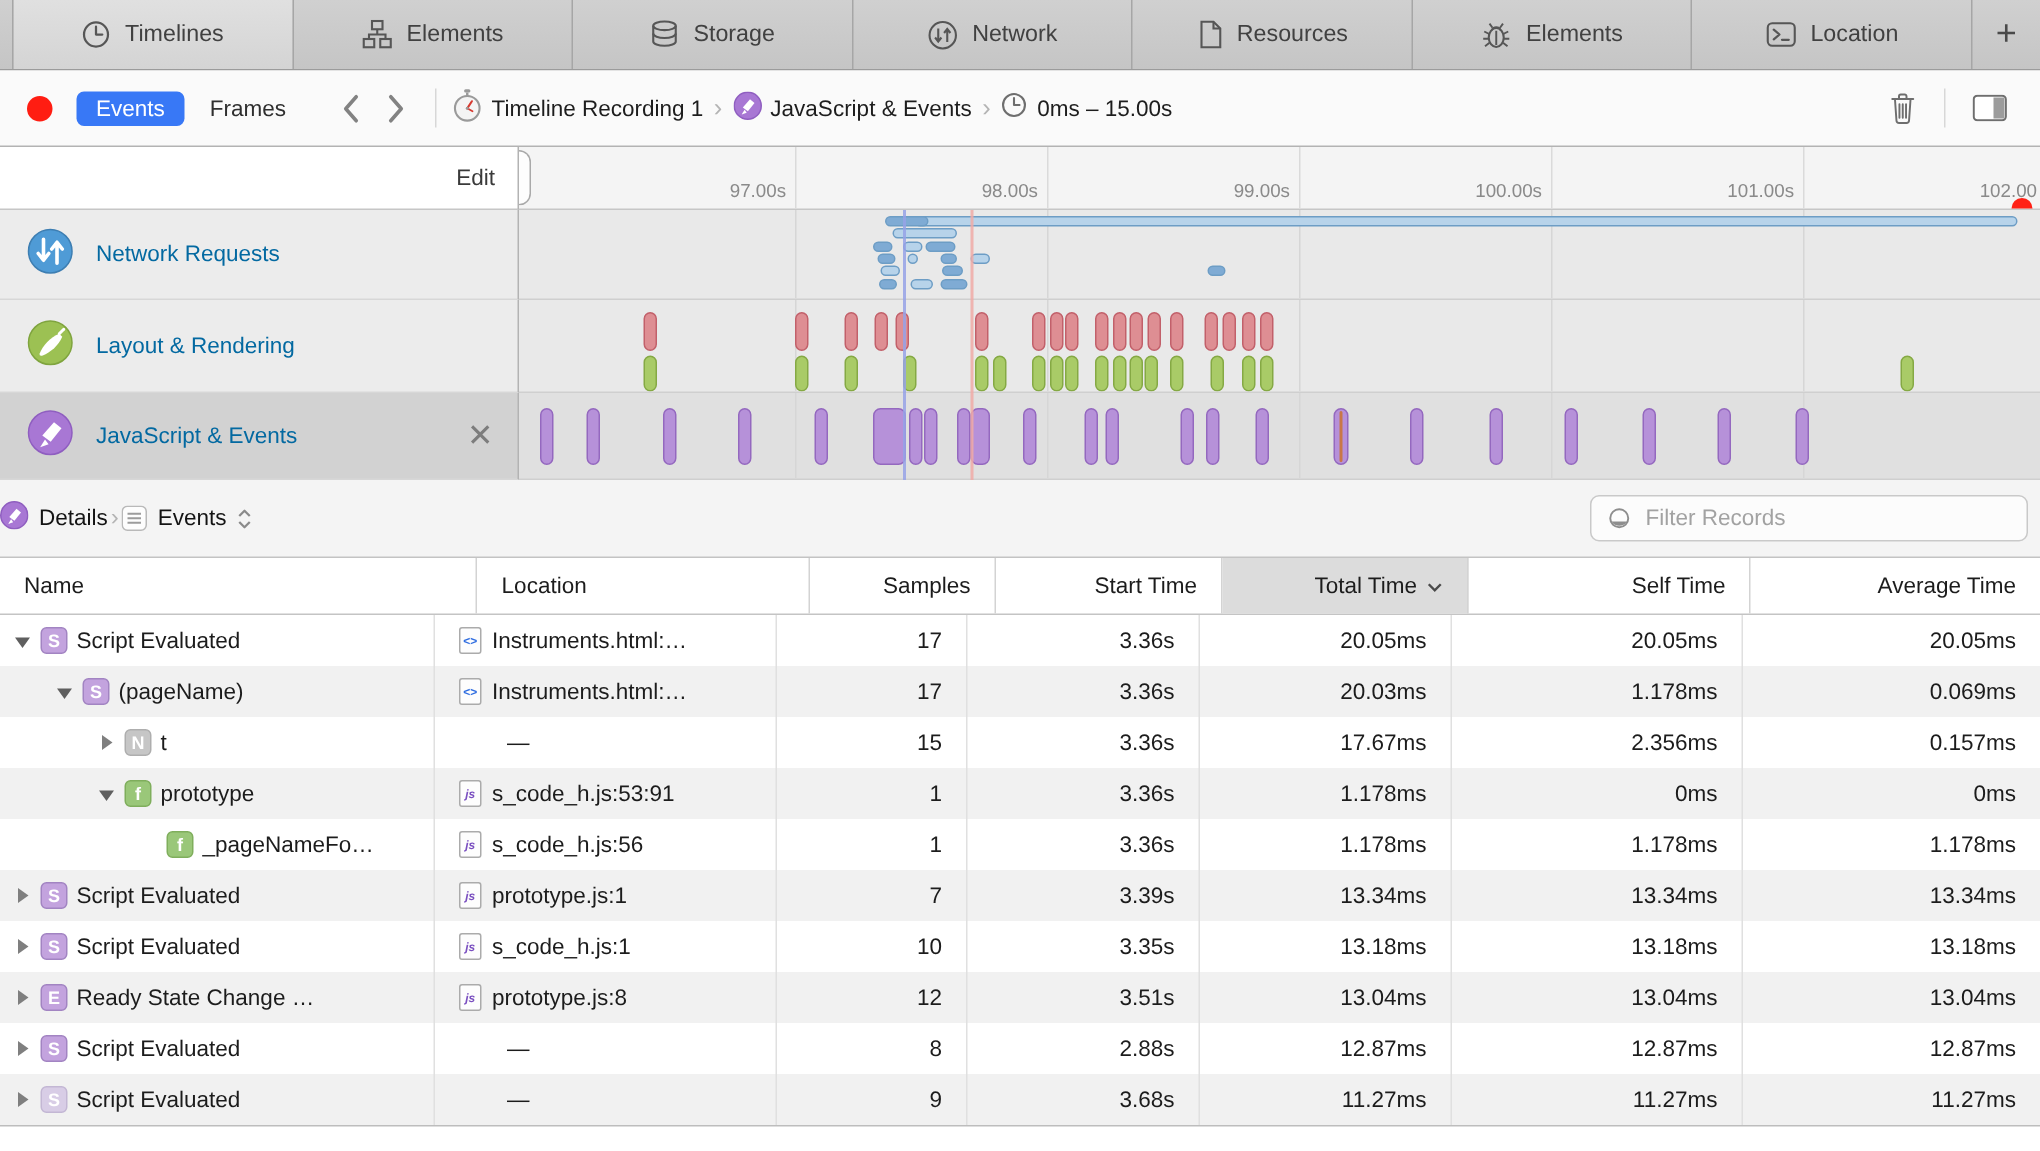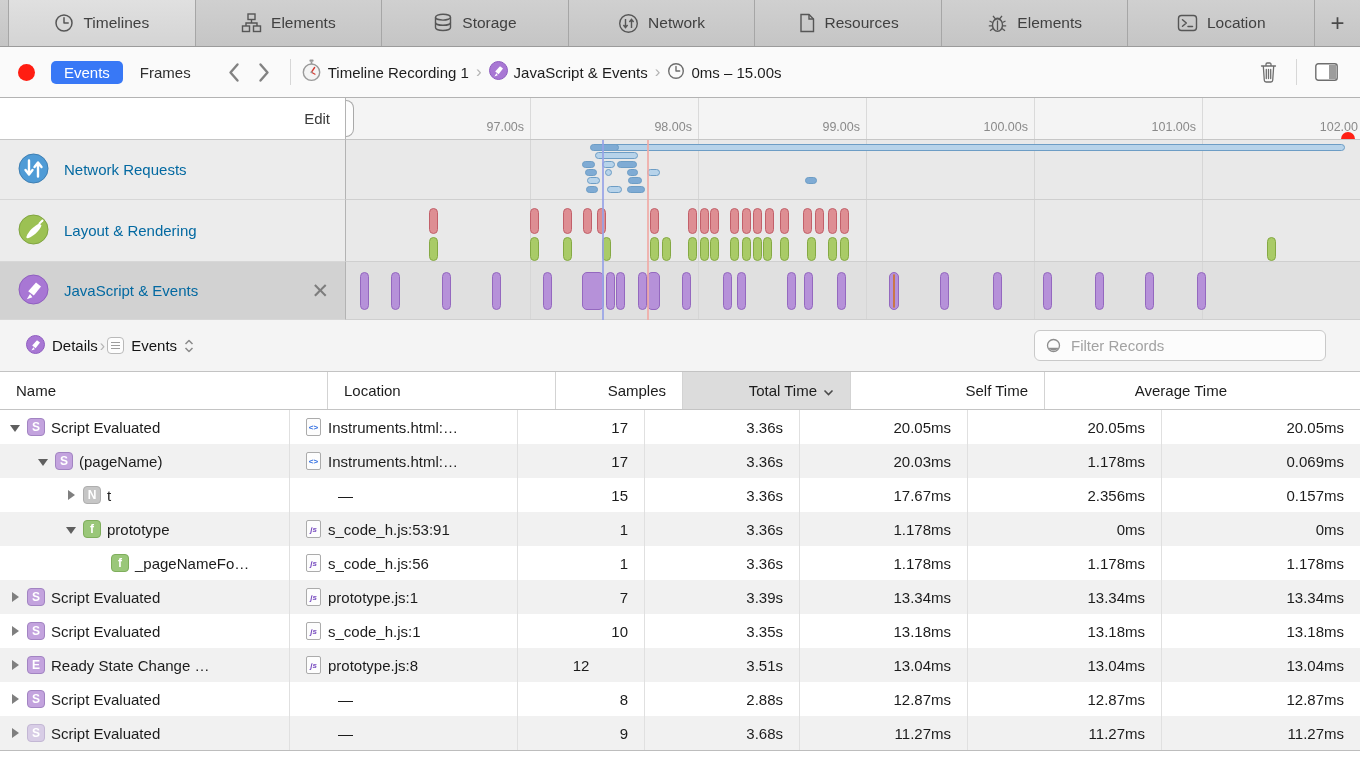--- a/index.html
+++ b/index.html
@@ -75,21 +75,21 @@
   .pill { position:absolute; border:1px solid; border-radius:5px; }
   .pill.red   { top:8px;  height:26px; background:#de8e93; border-color:#c2606a; }
   .pill.green { top:37px; height:24px; background:#a9cb67; border-color:#85a944; }
   .pill.purple{ top:10px; height:38px; background:#b691d9; border-color:#9468bf; }
   .pill .inner-orange { position:absolute; left:3px; right:3px; top:1px; bottom:1px;
              background:#e09a72; border:1px solid #c97747; border-radius:4px; }
   .marker { position:absolute; top:0; bottom:0; width:2px; opacity:.85; z-index:4; }
 
   
   .details-bar { position:absolute; top:320px; left:0; right:0; height:52px; background:#f4f4f4;
-                 border-bottom:1px solid #c3c3c3; display:flex; align-items:center; padding:0 26px; }
+                 border-bottom:1px solid #c3c3c3; display:flex; align-items:center; padding:0 0; }
   .details-bar .crumb-sep { font-size:16px; }
   .db-item { display:flex; align-items:center; gap:7px; }
   .db-label { color:#141414; }
   .filter-field { margin-left:auto; width:292px; height:31px; background:#fcfcfc;
                   border:1px solid #c9c9c9; border-radius:6px; display:flex; align-items:center;
                   gap:8px; padding:0 11px; margin-right:8px; }
   .filter-field input { border:none; outline:none; background:transparent; flex:1;
                   font:15px "Liberation Sans", sans-serif; color:#333; }
   .filter-field input::placeholder { color:#a2a2a2; }
 
@@ -455,20 +455,23 @@
     <div class="thead" id="thead">
         <div class="th" style="width: 328px;">
           <span>Name</span>
         </div>
         <div class="th" style="width: 228px;">
           <span>Location</span>
         </div>
         <div class="th right" style="width: 127px;">
           <span>Samples</span>
         </div>
+        <div class="th right" style="width: 155px;">
+          <span>Start Time</span>
+        </div>
         <div class="th right sorted" style="width: 168px;">
           <span>Total Time</span>
           <span><svg width="11" height="7" viewBox="0 0 11 7">
               <path d="M1.5 1.5 L5.5 5.5 L9.5 1.5" fill="none" stroke="#4a4a4a" stroke-width="1.6"></path>
             </svg></span>
         </div>
         <div class="th right" style="width: 194px;">
           <span>Self Time</span>
         </div>
         <div class="th right" style="width: 198px;">
@@ -660,21 +663,21 @@
         <div class="tr alt">
           <div class="td name-cell" style="width: 290px; padding-left: 10px;">
             <div class="disc collapsed"></div>
             <span class="badge purple">E</span>
             <span>Ready State Change …</span>
           </div>
           <div class="td" style="width: 228px;">
             <span class="loc-icon js" style="margin-right: 7px;">js</span>
             <span>prototype.js:8</span>
           </div>
-          <div class="td right" style="width: 127px; justify-content: center;">
+          <div class="td right" style="width: 127px;">
             <span>12</span>
           </div>
           <div class="td right" style="width: 155px;">
             <span>3.51s</span>
           </div>
           <div class="td right" style="width: 168px;">
             <span>13.04ms</span>
           </div>
           <div class="td right" style="width: 194px;">
             <span>13.04ms</span>

